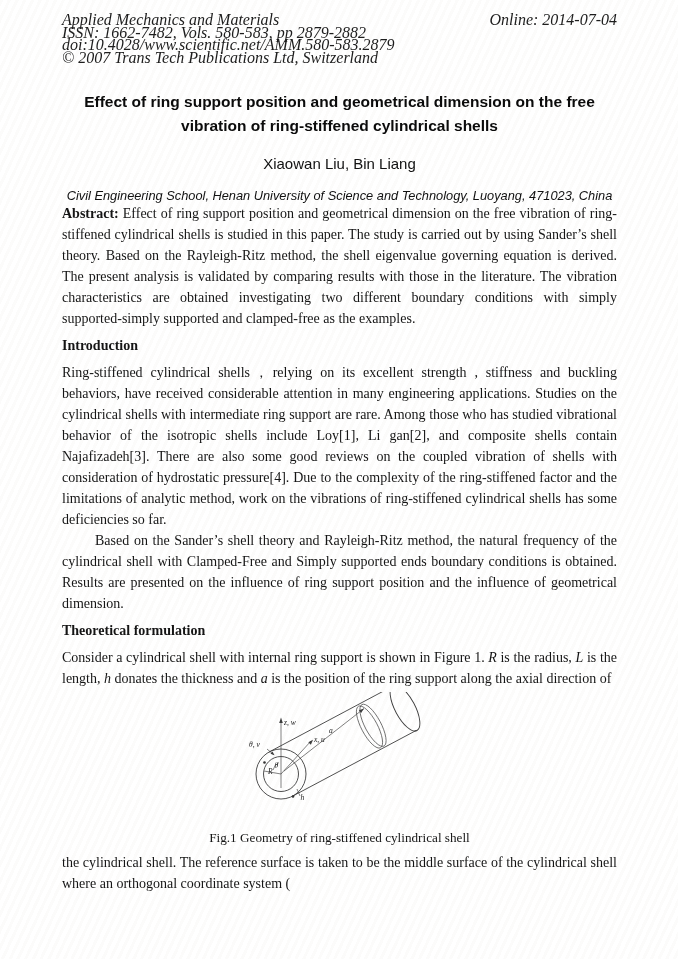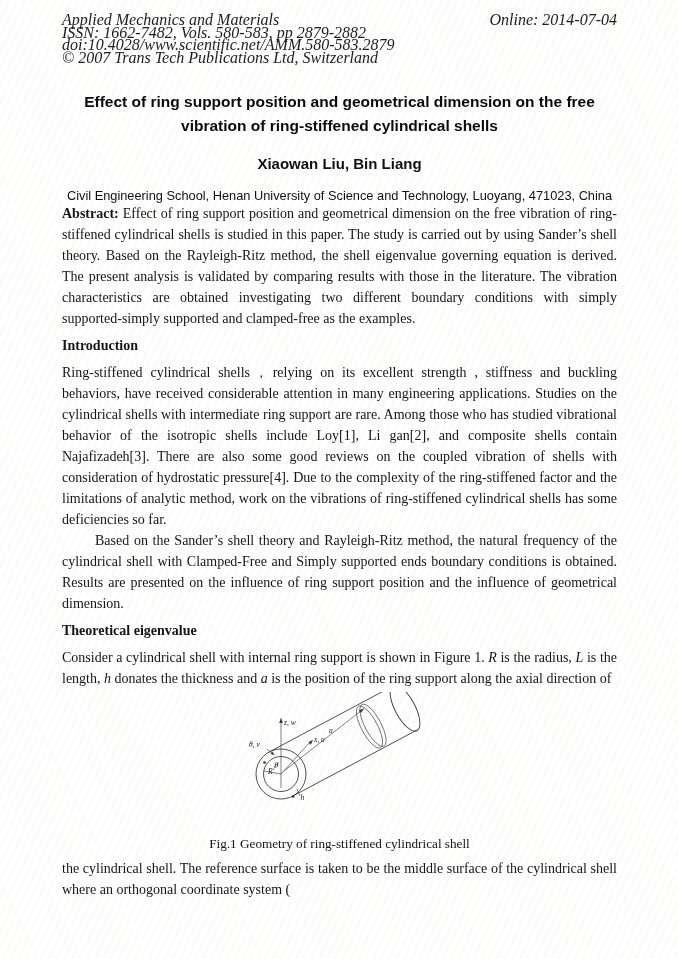--- a/index.html
+++ b/index.html
@@ -21,25 +21,25 @@
     font-style:italic;font-size:16px;line-height:12.5px;color:#1d1d1d;
   }
   
   .title{
     margin:26px auto 0 auto;max-width:548px;text-align:center;
     font-family:"Liberation Sans", sans-serif;font-weight:bold;
     font-size:15.5px;line-height:24px;color:#0b0b0b;
   }
   .authors{
     margin-top:17px;text-align:center;
-    font-family:"Liberation Sans", sans-serif;font-size:15px;color:#111;font-weight:bold;
+    font-family:"Liberation Sans", sans-serif;font-size:15px;color:#111;
   }
   .affil{
     margin-top:16px;text-align:center;
-    font-family:"Liberation Sans", sans-serif;font-size:12.8px;color:#111;
+    font-family:"Liberation Sans", sans-serif;font-size:12.8px;color:#111;font-style:italic;
   }
   
   .keywords{
     margin-top:27px;
     font-family:"Liberation Sans", sans-serif;font-size:12.8px;line-height:17px;
   }
   .keywords .lbl{font-weight:bold;}
   
   .para{
     font-size:14px;line-height:21px;text-align:justify;margin:0;
@@ -48,21 +48,21 @@
   .abstract .lbl{font-weight:bold;}
   .sec-head{
     margin-top:8px;font-size:14px;font-weight:bold;line-height:18px;
   }
   .after-head{margin-top:7px;}
   .indent{text-indent:33px;}
   
   .fig-wrap{margin-top:3px;height:136px;position:relative;}
   .fig-wrap svg{position:absolute;left:181px;top:0;}
   .fig-cap{
-    margin-top:7px;text-align:center;font-size:13.2px;line-height:17px;
+    margin-top:1px;text-align:center;font-size:13.2px;line-height:17px;
   }
   .endpara{margin-top:6px;}
   svg .ln{stroke:#3c3c3c;stroke-width:0.9;fill:none;}
   svg .thin{stroke:#4a4a4a;stroke-width:0.7;fill:none;}
   svg .arr{fill:#3c3c3c;stroke:none;}
   svg .dot{fill:#333;stroke:none;}
   svg text{font-family:"Liberation Serif", serif;font-size:7.5px;font-style:italic;fill:#222;}
 </style>
 </head>
 <body>
@@ -83,21 +83,21 @@
   <div class="authors">Xiaowan Liu, Bin Liang</div>
   <div class="affil">Civil Engineering School, Henan University of Science and Technology, Luoyang, 471023, China</div>
 
 
   <p class="para abstract"><span class="lbl">Abstract:</span><span> Effect of ring support position and geometrical dimension on the free vibration of ring-stiffened cylindrical shells is studied in this paper. The study is carried out by using Sander’s shell theory. Based on the Rayleigh-Ritz method, the shell eigenvalue governing equation is derived. The present analysis is validated by comparing results with those in the literature. The vibration characteristics are obtained investigating two different boundary conditions with simply supported-simply supported and clamped-free as the examples.</span></p>
 
   <div class="sec-head">Introduction</div>
   <p class="para after-head">Ring-stiffened cylindrical shells，relying on its excellent strength , stiffness and buckling behaviors, have received considerable attention in many engineering applications. Studies on the cylindrical shells with intermediate ring support are rare. Among those who has studied vibrational behavior of the isotropic shells include Loy[1], Li gan[2], and composite shells contain Najafizadeh[3]. There are also some good reviews on the coupled vibration of shells with consideration of hydrostatic pressure[4]. Due to the complexity of the ring-stiffened factor and the limitations of analytic method, work on the vibrations of ring-stiffened cylindrical shells has some deficiencies so far.</p>
   <p class="para indent">Based on the Sander’s shell theory and Rayleigh-Ritz method, the natural frequency of the cylindrical shell with Clamped-Free and Simply supported ends boundary conditions is obtained. Results are presented on the influence of ring support position and the influence of geometrical dimension.</p>
 
-  <div class="sec-head">Theoretical eigenvalue</div>
+  <div class="sec-head">Theoretical formulation</div>
   <p class="para after-head"><span>Consider a cylindrical shell with internal ring support is shown in Figure 1. </span><span style="font-style: italic;">R</span><span> is the radius,  </span><span style="font-style: italic;">L</span><span> is the length,  </span><span style="font-style: italic;">h</span><span> donates the thickness and  </span><span style="font-style: italic;">a</span><span> is the position of the ring support along the axial direction of</span></p>
 
   <div class="fig-wrap">
     <svg width="232" height="136" viewBox="0 0 232 136">
 
       <line class="ln" x1="26.3" y1="59.9" x2="150" y2="-6"></line>
       <line class="ln" x1="49.7" y1="104.1" x2="173.3" y2="38.4"></line>
 
       <g transform="translate(162,16) rotate(-28)">
         <ellipse class="ln" cx="0" cy="0" rx="10" ry="25.5"></ellipse>

